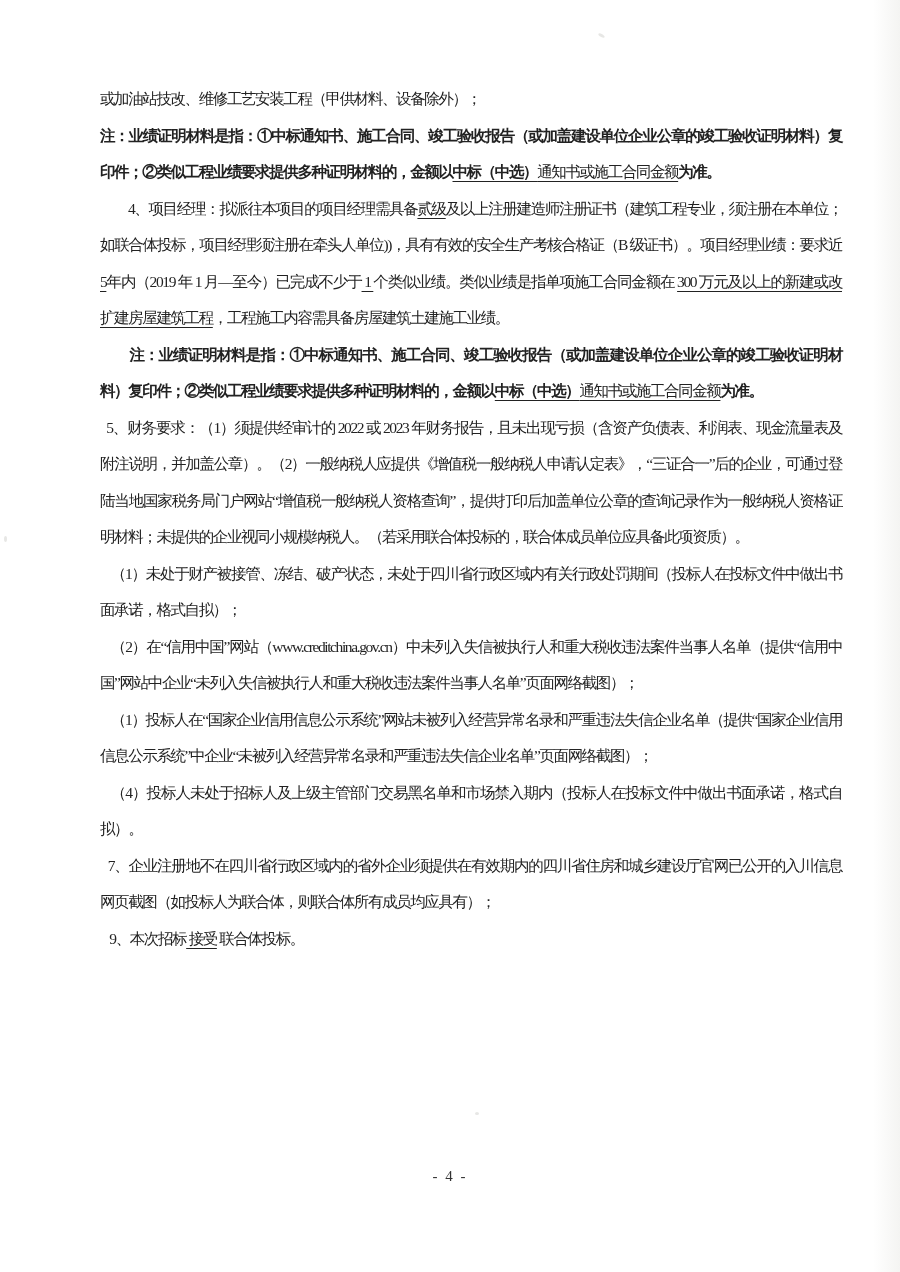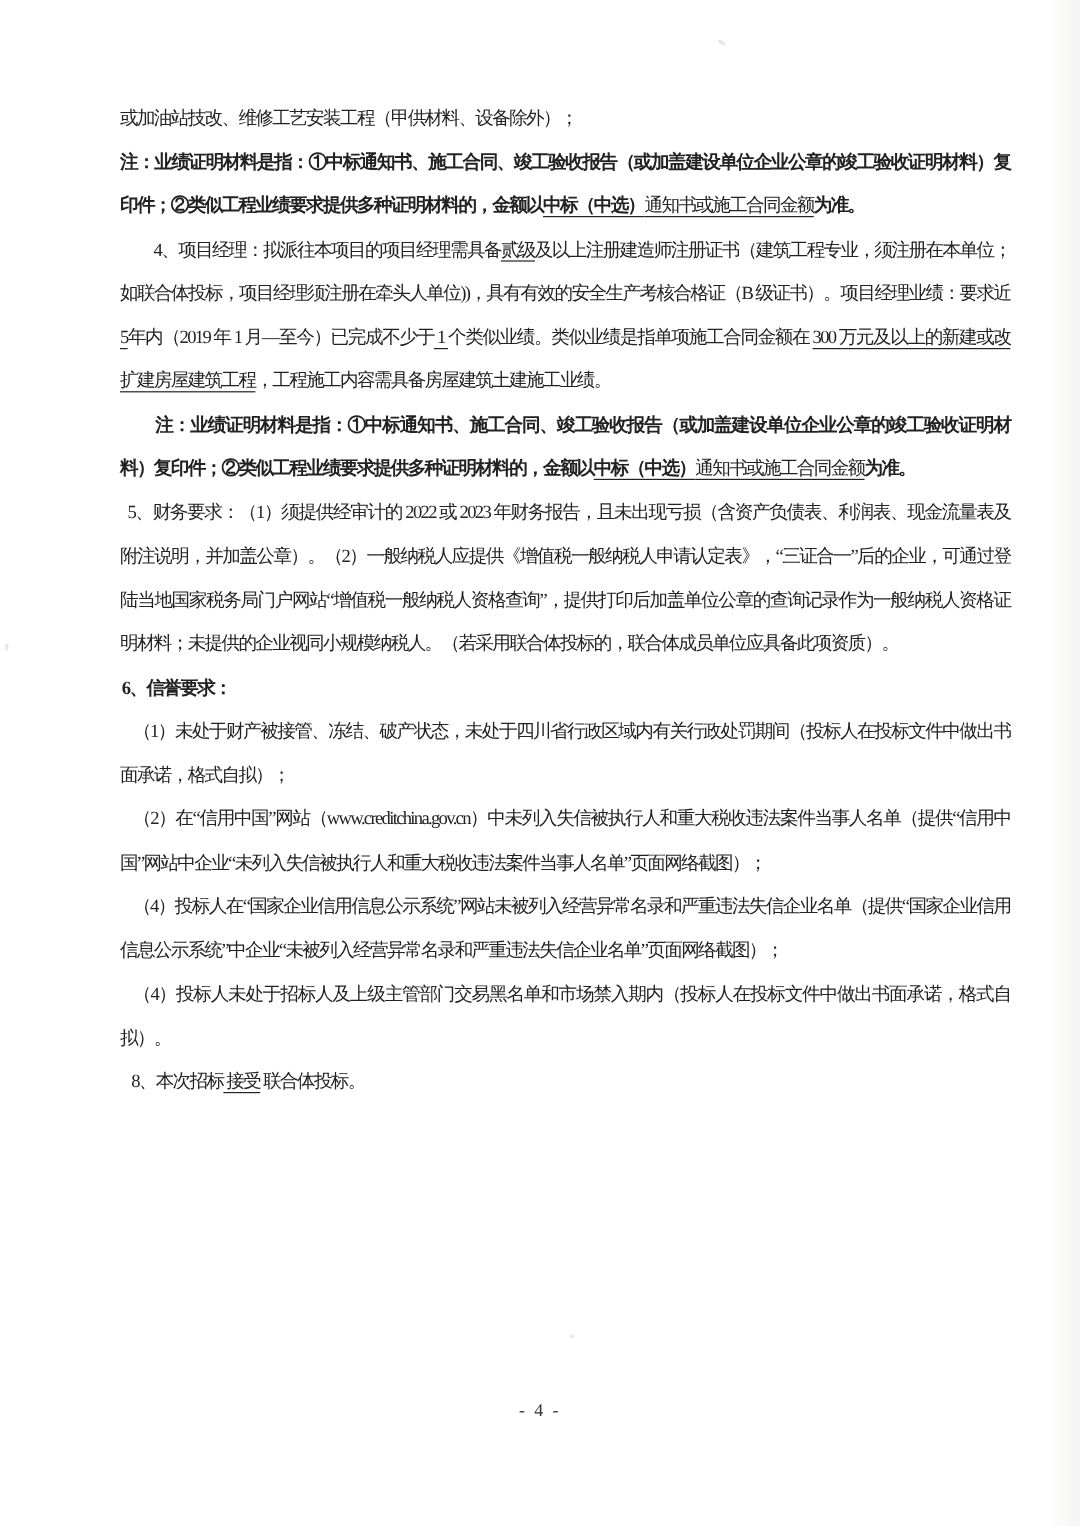--- a/index.html
+++ b/index.html
@@ -58,22 +58,22 @@
   <span class="artifact a1"></span>
   <span class="artifact a2"></span>
   <span class="artifact a3"></span>
 
   <div class="doc-body" id="doc-body">
       <p style="text-indent: 0em;"><span>或加油站技改、维修工艺安装工程（甲供材料、设备除外）；</span></p>
       <p class="para-bold" style="text-indent: 0em;"><span>注：业绩证明材料是指：①中标通知书、施工合同、竣工验收报告（或加盖建设单位企业公章的竣工验收证明材料）复印件；②类似工程业绩要求提供多种证明材料的，金额以</span><span class="seg-u">中标（中选）</span><span class="seg-b seg-u">通知书或施工合同金额</span><span>为准。</span></p>
       <p style="text-indent: 1.8em;"><span>4、</span><span class="seg-b">项目经理：</span><span>拟派往本项目的项目经理需具备</span><span class="seg-b seg-u">贰级</span><span>及以上注册建造师注册证书（建筑工程专业，须注册在本单位；如联合体投标，项目经理须注册在牵头人单位))，具有有效的安全生产考核合格证（B 级证书）。项目经理业绩：要求近</span><span class="seg-u">5</span><span>年内（2019 年 1 月—至今）已完成不少于</span><span class="seg-u"> 1 </span><span>个类似业绩。类似业绩是指单项施工合同金额在 </span><span class="seg-b seg-u">300 万元及以上的新建或改扩建房屋建筑工程</span><span>，工程施工内容需具备房屋建筑土建施工业绩。</span></p>
       <p class="para-bold" style="text-indent: 1.9em;"><span>注：业绩证明材料是指：①中标通知书、施工合同、竣工验收报告（或加盖建设单位企业公章的竣工验收证明材料）复印件；②类似工程业绩要求提供多种证明材料的，金额以</span><span class="seg-u">中标（中选）</span><span class="seg-b seg-u">通知书或施工合同金额</span><span>为准。</span></p>
       <p style="text-indent: 0.4em;"><span>5、</span><span class="seg-b">财务要求：</span><span>（1）须提供经审计的 2022 或 2023 年财务报告，且未出现亏损（含资产负债表、利润表、现金流量表及附注说明，并加盖公章）。（2）一般纳税人应提供《增值税一般纳税人申请认定表》，“三证合一”后的企业，可通过登陆当地国家税务局门户网站“增值税一般纳税人资格查询”，提供打印后加盖单位公章的查询记录作为一般纳税人资格证明材料；未提供的企业视同小规模纳税人。（若采用联合体投标的，联合体成员单位应具备此项资质）。</span></p>
-      <p class="para-bold" style="text-indent: 0.1em;"><span>6、信誉要求：</span></p>
       <p style="text-indent: 0.7em;"><span>（1）未处于财产被接管、冻结、破产状态，未处于四川省行政区域内有关行政处罚期间（投标人在投标文件中做出书面承诺，格式自拟）；</span></p>
       <p style="text-indent: 0.7em;"><span>（2）在“信用中国”网站（www.creditchina.gov.cn）中未列入失信被执行人和重大税收违法案件当事人名单（提供“信用中国”网站中企业“未列入失信被执行人和重大税收违法案件当事人名单”页面网络截图）；</span></p>
-      <p style="text-indent: 0.7em;"><span>（4）投标人在“国家企业信用信息公示系统”网站未被列入经营异常名录和严重违法失信企业名单（提供“国家企业信用信息公示系统”中企业“未被列入经营异常名录和严重违法失信企业名单”页面网络截图）；</span></p>
+      <p style="text-indent: 0.7em;"><span>（1）投标人在“国家企业信用信息公示系统”网站未被列入经营异常名录和严重违法失信企业名单（提供“国家企业信用信息公示系统”中企业“未被列入经营异常名录和严重违法失信企业名单”页面网络截图）；</span></p>
       <p style="text-indent: 0.7em;"><span>（4）投标人未处于招标人及上级主管部门交易黑名单和市场禁入期内（投标人在投标文件中做出书面承诺，格式自拟）。</span></p>
-      <p style="text-indent: 0.6em;"><span>8、本次招标</span><span class="seg-b seg-u"> 接受</span><span> 联合体投标。</span></p>
+      <p style="text-indent: 0.5em;"><span>7、企业注册地不在四川省行政区域内的省外企业须提供在有效期内的四川省住房和城乡建设厅官网已公开的入川信息网页截图（如投标人为联合体，则联合体所有成员均应具有）；</span></p>
+      <p style="text-indent: 0.6em;"><span>9、本次招标</span><span class="seg-b seg-u"> 接受</span><span> 联合体投标。</span></p>
     </div>
 
   <div class="page-footer">- 4 -</div>
 </div>
 
 </body></html>

